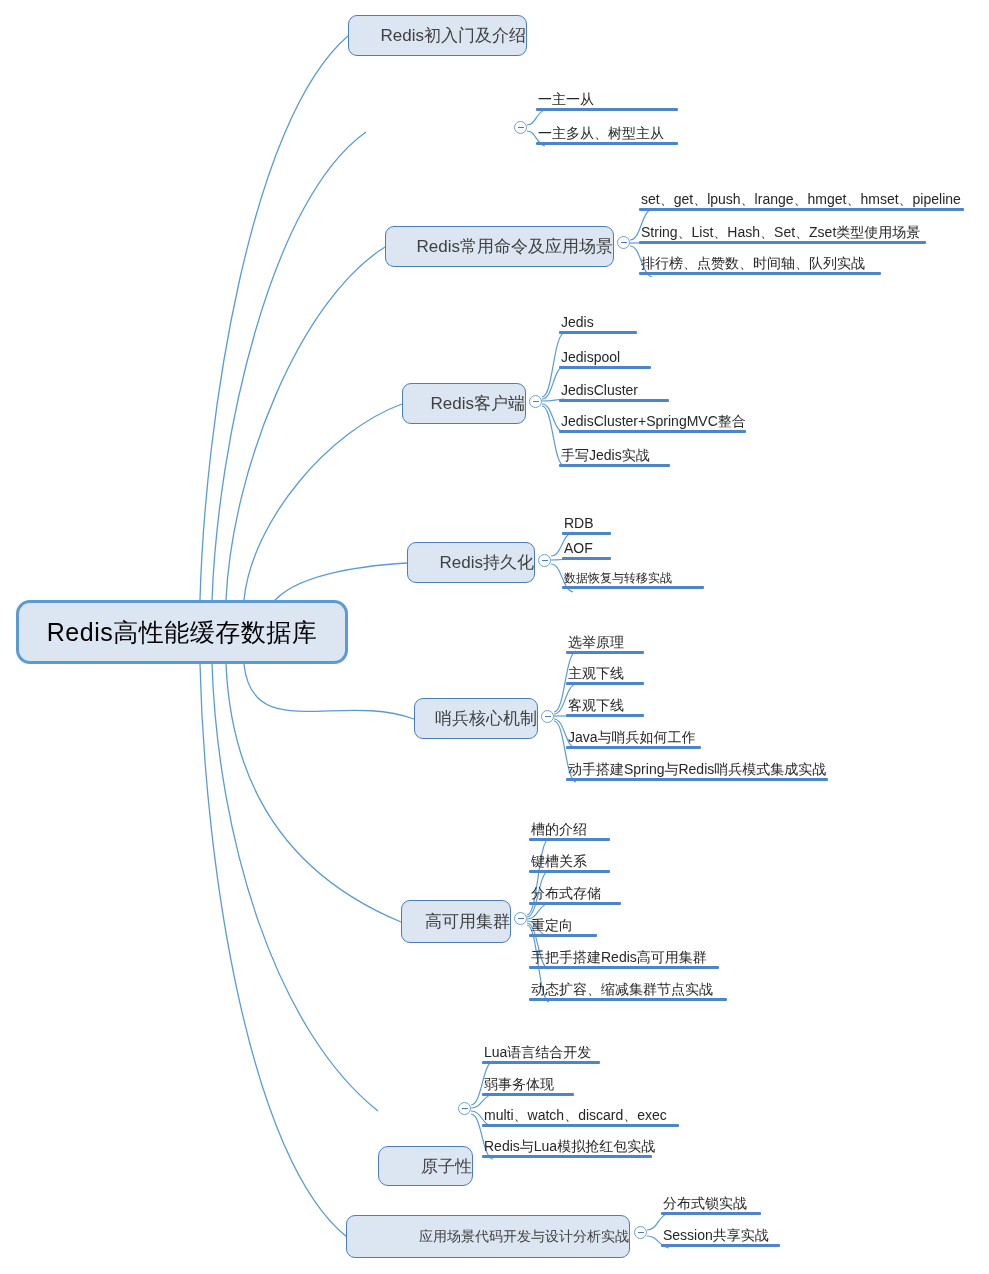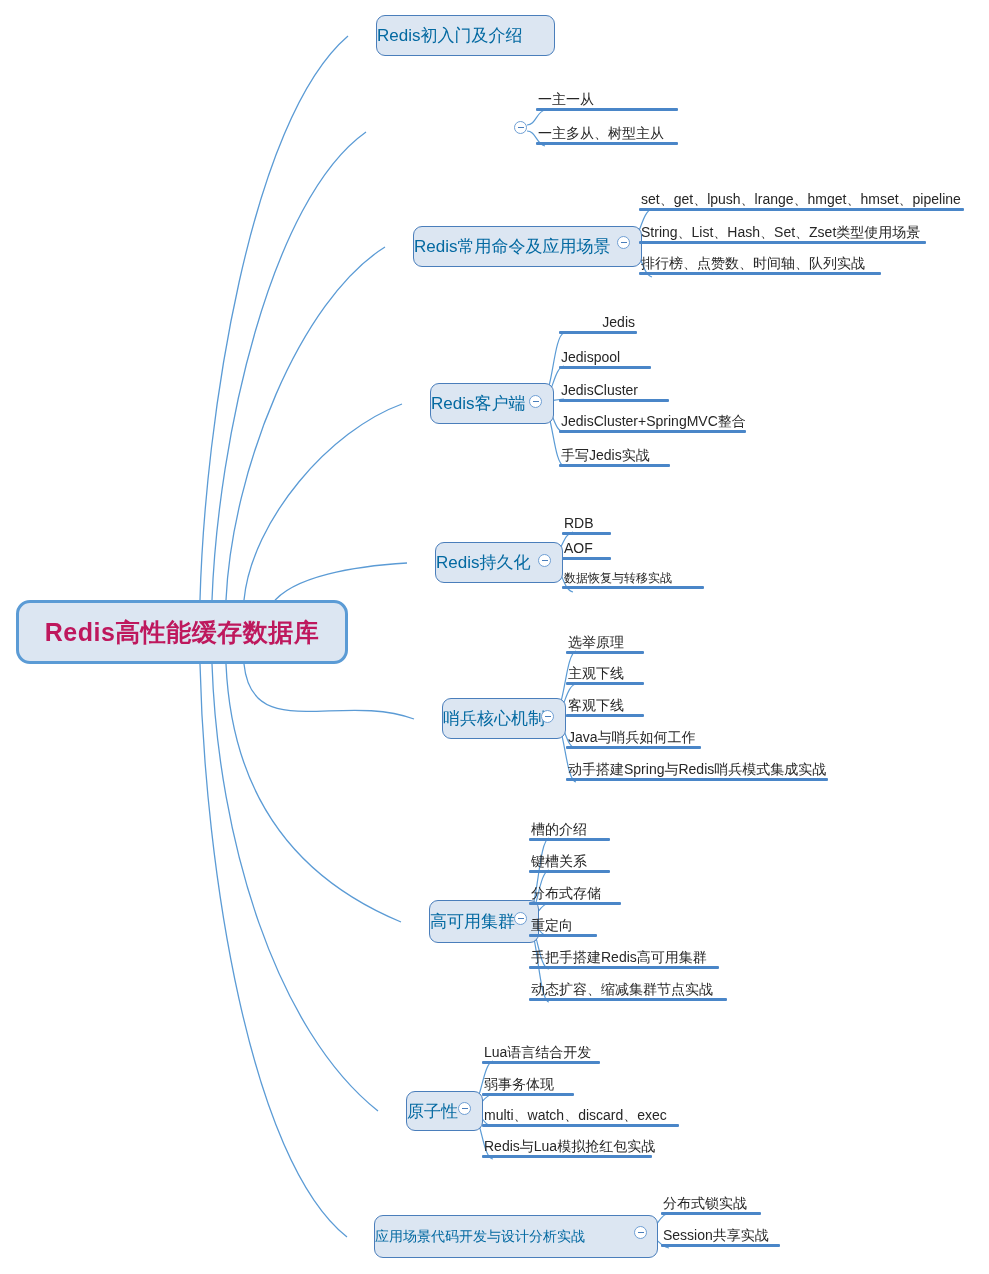--- a/index.html
+++ b/index.html
@@ -23,37 +23,36 @@
   }
   
   .root-node {
     position: absolute;
     display: flex;
     align-items: center;
     justify-content: center;
     background: #dce6f2;
     border: 3px solid #5b9bd5;
     border-radius: 14px;
-    color: #be185d;
-    font-weight: bold;
+    color: #000000;
+    font-weight: normal;
     letter-spacing: 0.5px;
     white-space: nowrap;
   }
   
   .branch-node {
     position: absolute;
     display: flex;
     align-items: center;
-    justify-content: flex-start;
+    justify-content: flex-end;
     background: #dce6f2;
     border: 1.5px solid #4a7ebb;
     border-radius: 9px;
-    color: #0369a1;
+    color: #404040;
     white-space: nowrap;
-    margin-left: 28px;
   }
   
   .leaf-node {
     position: absolute;
     color: #262626;
     white-space: nowrap;
     line-height: 1;
   }
   .leaf-node .leaf-text {
     display: block;
@@ -157,21 +156,21 @@
   </div>
   <div class="branch-node" style="left:402px; top:383px; width:124px; height:41px; font-size:17px;">
     <span>Redis客户端</span>
   </div>
   <div class="branch-node" style="left:414px; top:698px; width:124px; height:41px; font-size:17px;">
     <span>哨兵核心机制</span>
   </div>
   <div class="branch-node" style="left:401px; top:900px; width:110px; height:43px; font-size:17px;">
     <span>高可用集群</span>
   </div>
-  <div class="branch-node" style="left:378px; top:1091px; width:77px; height:40px; font-size:17px;">
+  <div class="branch-node" style="left:378px; top:1146px; width:95px; height:40px; font-size:17px;border-radius:10px;">
     <span>原子性</span>
   </div>
   <div class="branch-node" style="left:346px; top:1215px; width:284px; height:43px; font-size:14px;">
     <span>应用场景代码开发与设计分析实战</span>
   </div>
 
   <div class="toggle" style="left:514px; top:121px;"></div>
   <div class="toggle" style="left:617px; top:236px;"></div>
   <div class="toggle" style="left:529px; top:395px;"></div>
   <div class="toggle" style="left:538px; top:554px;"></div>
@@ -195,21 +194,21 @@
   </div>
   <div class="leaf-node" style="left:639px; top:225px; width:287px; font-size:14px;">
     <span class="leaf-text">String、List、Hash、Set、Zset类型使用场景</span>
     <span class="leaf-rule"></span>
   </div>
   <div class="leaf-node" style="left:639px; top:256px; width:242px; font-size:14px;">
     <span class="leaf-text">排行榜、点赞数、时间轴、队列实战</span>
     <span class="leaf-rule"></span>
   </div>
 
-  <div class="leaf-node" style="left:559px; top:315px; width:78px; font-size:14px;text-align:right;">
+  <div class="leaf-node" style="left:559px; top:315px; width:78px; font-size:14px;">
     <span class="leaf-text">Jedis</span>
     <span class="leaf-rule"></span>
   </div>
   <div class="leaf-node" style="left:559px; top:350px; width:92px; font-size:14px;">
     <span class="leaf-text">Jedispool</span>
     <span class="leaf-rule"></span>
   </div>
   <div class="leaf-node" style="left:559px; top:383px; width:110px; font-size:14px;">
     <span class="leaf-text">JedisCluster</span>
     <span class="leaf-rule"></span>

